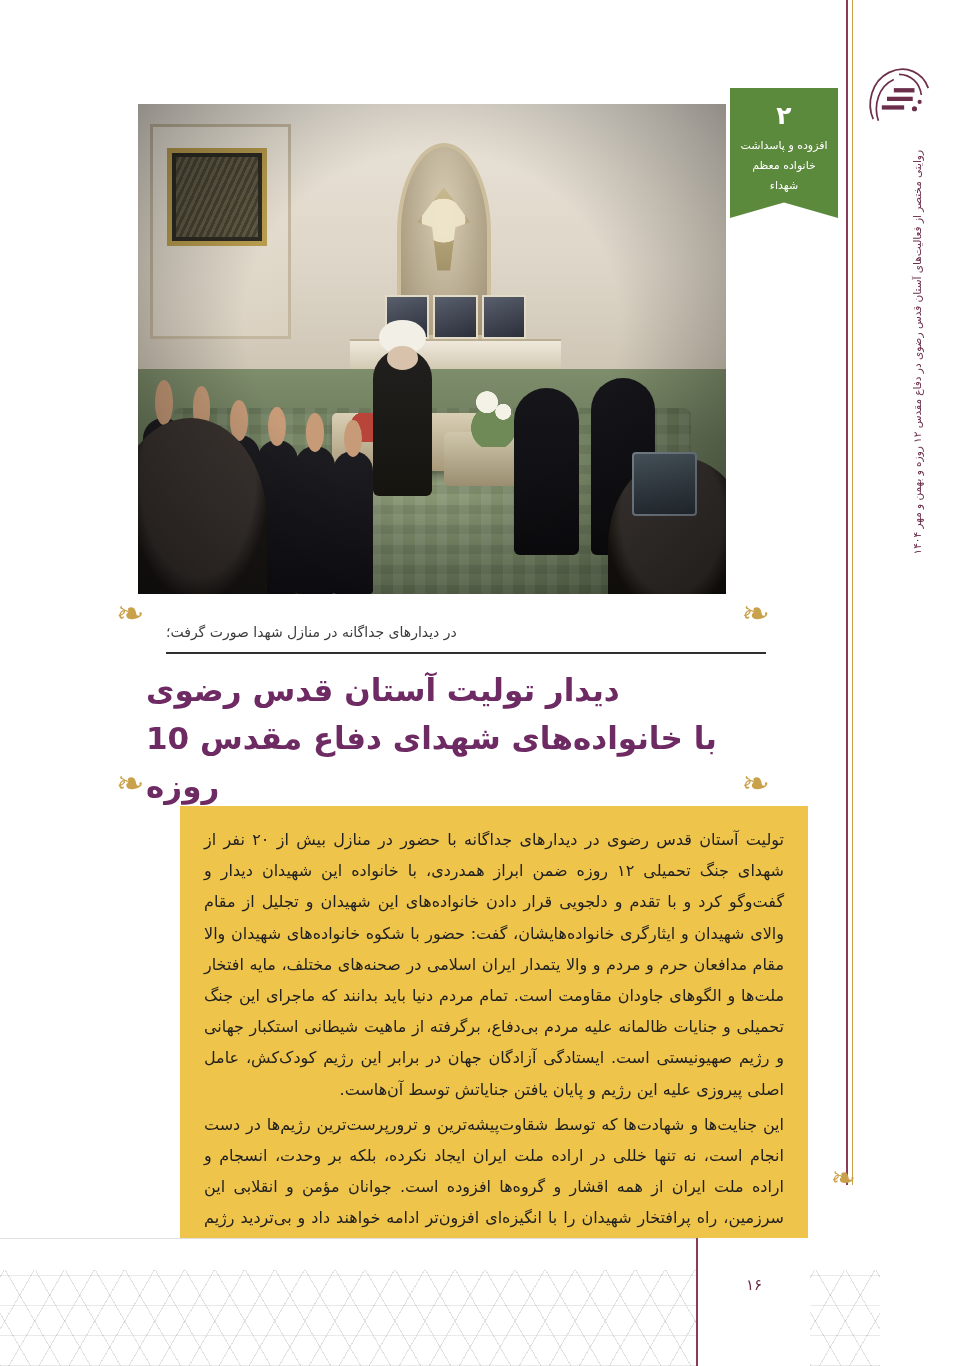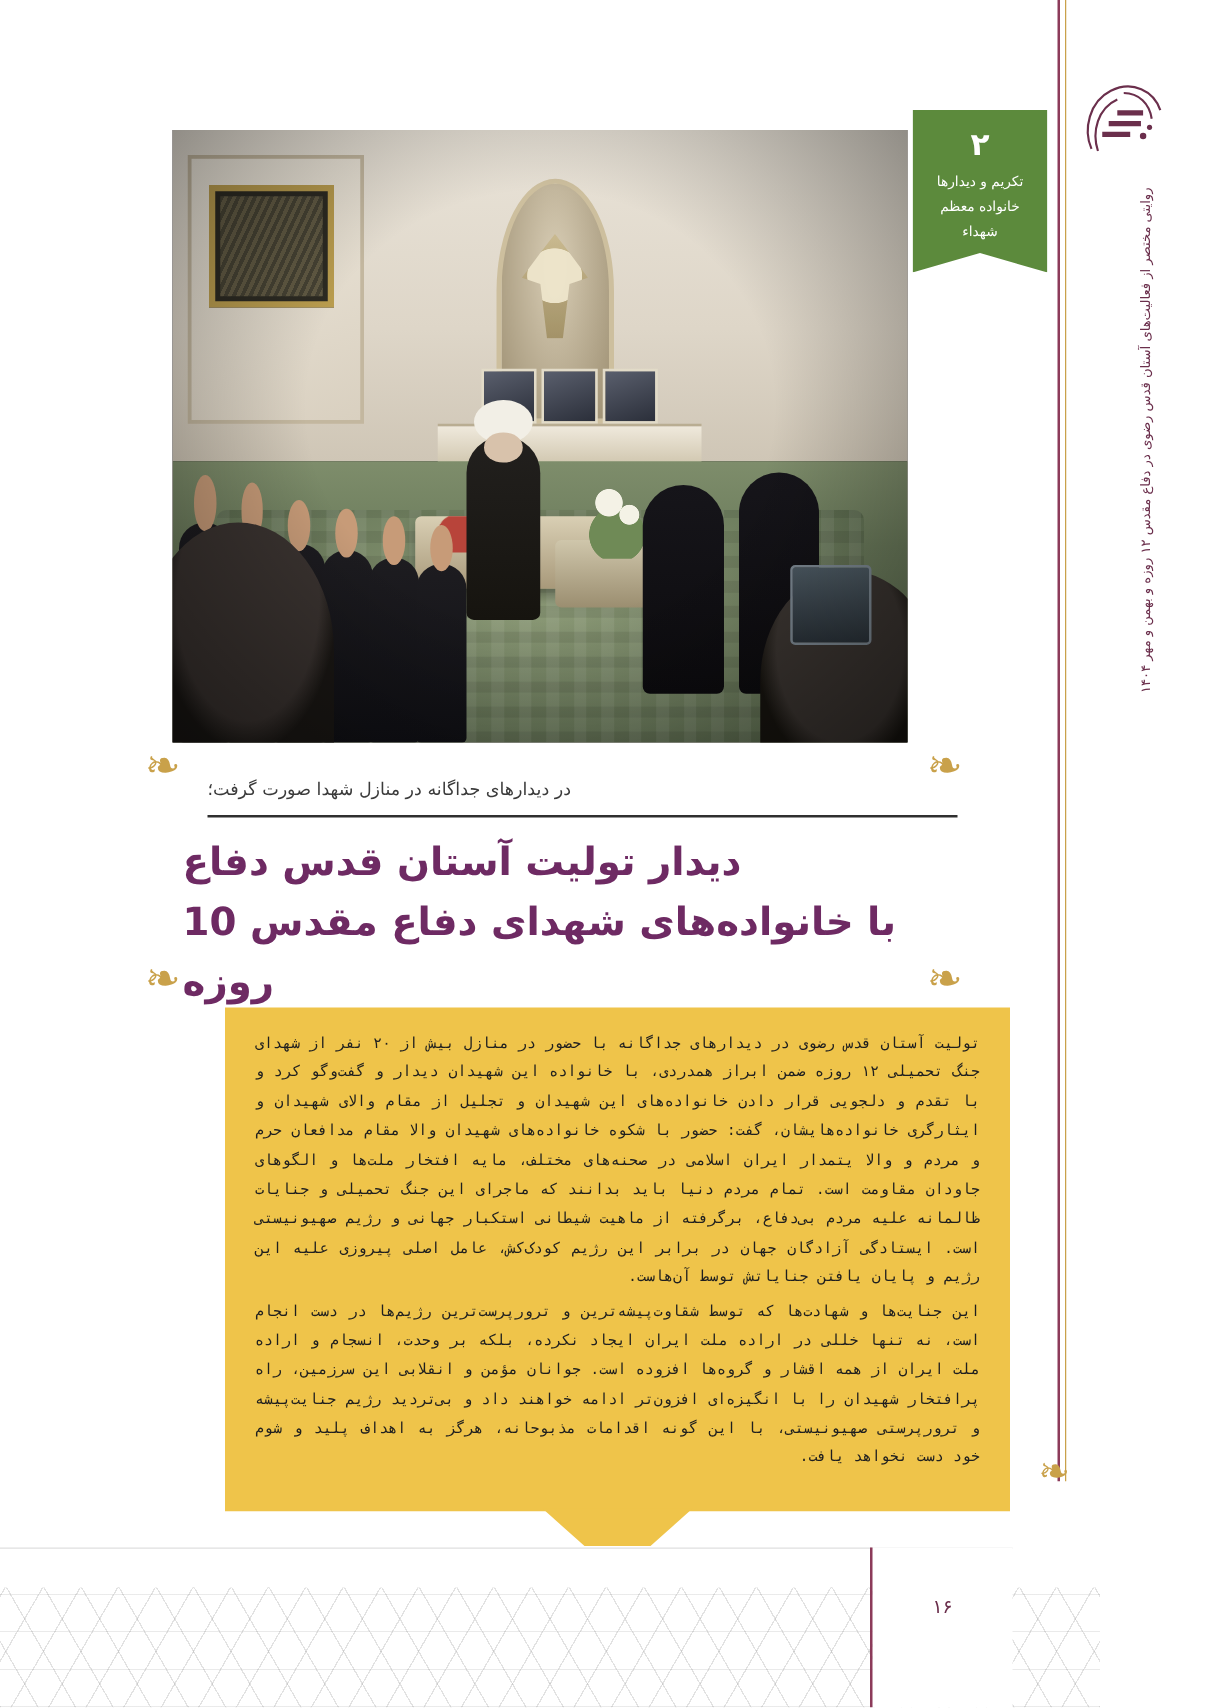--- a/index.html
+++ b/index.html
@@ -313,28 +313,27 @@
   .body-panel::after{
     content:"";
     position:absolute;
     left:50%; bottom:-28px;
     transform: translateX(-50%);
     width:120px; height:30px;
     background:#efc44a;
     clip-path: polygon(0 0, 100% 0, 72% 100%, 28% 100%);
   }
   .body-panel p {
-    font-size: 12px;
+    font-size: 16px;
     line-height: 1.95;
     color: #1f1f1f;
     text-align: justify;
     text-justify: inter-word;
     margin-bottom: 4px;
     letter-spacing: -.2px;
-    font-family: Liberation Mono, monospace;
   }
 
   
   .footer-band {
     position: absolute;
     left: 0;
     bottom: 0;
     width: 810px;
     height: 128px;
     background: #ffffff;
@@ -390,21 +389,21 @@
         <path d="M36 52 h30 v5 h-30z"></path>
         <path d="M44 42 h24 v5 h-24z"></path>
         <circle cx="68" cy="66" r="3"></circle>
         <circle cx="74" cy="58" r="2.4"></circle>
       </g>
     </svg>
   </div>
 
   <div class="section-tag">
     <div class="num">۲</div>
-    <div class="lbl">تکریم و دیدارها خانواده معظم شهداء</div>
+    <div class="lbl">افزوده و پاسداشت خانواده معظم شهداء</div>
   </div>
 
   <div class="photo-frame">
     <div class="photo-inner">
       <div class="ph-wall"></div>
       <div class="ph-wall-panelL"></div>
       <div class="ph-pic-gold"></div>
       <div class="ph-arch"></div>
       <div class="ph-eagle"></div>
       <div class="ph-frames">
@@ -441,21 +440,21 @@
   </div>
 
   <div class="orn orn-tl">❧</div>
   <div class="orn orn-bl">❧</div>
   <div class="orn orn-tr">❧</div>
   <div class="orn orn-br">❧</div>
 
   <div class="kicker">در دیدارهای جداگانه در منازل شهدا صورت گرفت؛</div>
   <div class="kicker-rule"></div>
   <div class="headline">
-    <span class="l1">دیدار تولیت آستان قدس دفاع</span>
+    <span class="l1">دیدار تولیت آستان قدس رضوی</span>
     <span class="l2">با خانواده‌های شهدای دفاع مقدس 10 روزه</span>
   </div>
 
   <div class="body-panel">
     <p>تولیت آستان قدس رضوی در دیدارهای جداگانه با حضور در منازل بیش از ۲۰ نفر از شهدای جنگ تحمیلی ۱۲ روزه ضمن ابراز همدردی، با خانواده این شهیدان دیدار و گفت‌وگو کرد و با تقدم و دلجویی قرار دادن خانواده‌های این شهیدان و تجلیل از مقام والای شهیدان و ایثارگری خانواده‌هایشان، گفت: حضور با شکوه خانواده‌های شهیدان والا مقام مدافعان حرم و مردم و والا یتمدار ایران اسلامی در صحنه‌های مختلف، مایه افتخار ملت‌ها و الگوهای جاودان مقاومت است. تمام مردم دنیا باید بدانند که ماجرای این جنگ تحمیلی و جنایات ظالمانه علیه مردم بی‌دفاع، برگرفته از ماهیت شیطانی استکبار جهانی و رژیم صهیونیستی است. ایستادگی آزادگان جهان در برابر این رژیم کودک‌کش، عامل اصلی پیروزی علیه این رژیم و پایان یافتن جنایاتش توسط آن‌هاست.</p>
     <p>این جنایت‌ها و شهادت‌ها که توسط شقاوت‌پیشه‌ترین و ترورپرست‌ترین رژیم‌ها در دست انجام است، نه تنها خللی در اراده ملت ایران ایجاد نکرده، بلکه بر وحدت، انسجام و اراده ملت ایران از همه اقشار و گروه‌ها افزوده است. جوانان مؤمن و انقلابی این سرزمین، راه پرافتخار شهیدان را با انگیزه‌ای افزون‌تر ادامه خواهند داد و بی‌تردید رژیم جنایت‌پیشه و ترورپرستی صهیونیستی، با این گونه اقدامات مذبوحانه، هرگز به اهداف پلید و شوم خود دست نخواهد یافت.</p>
   </div>
 
   <div class="corner-flourish">❧</div>
 

